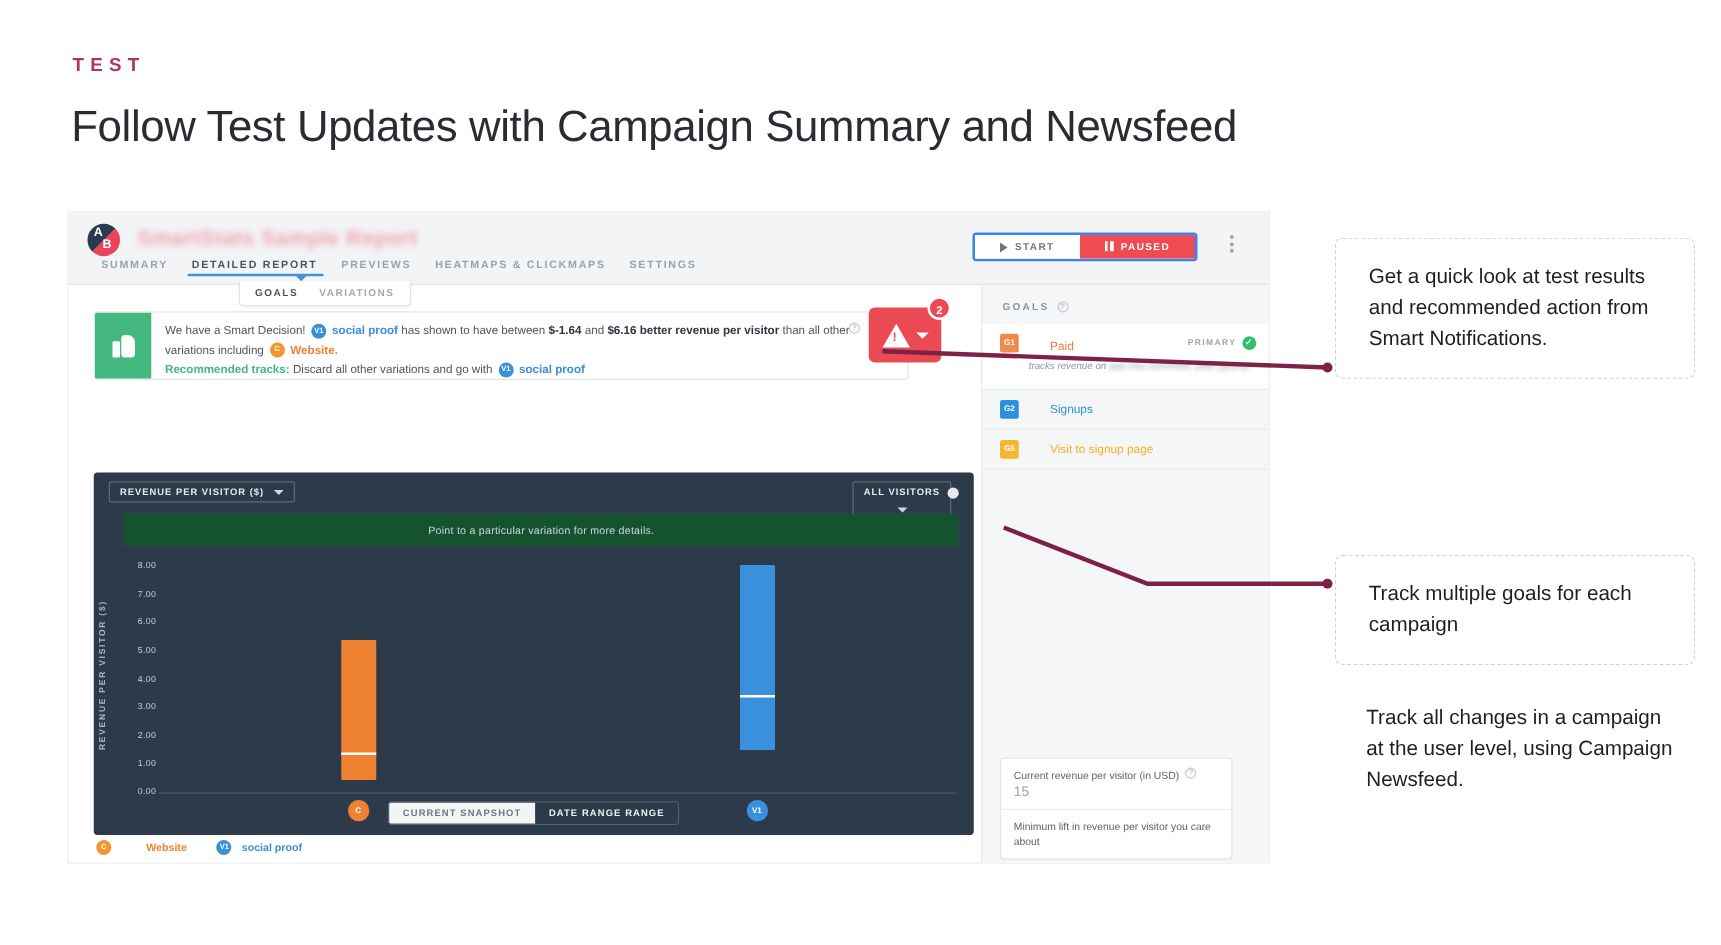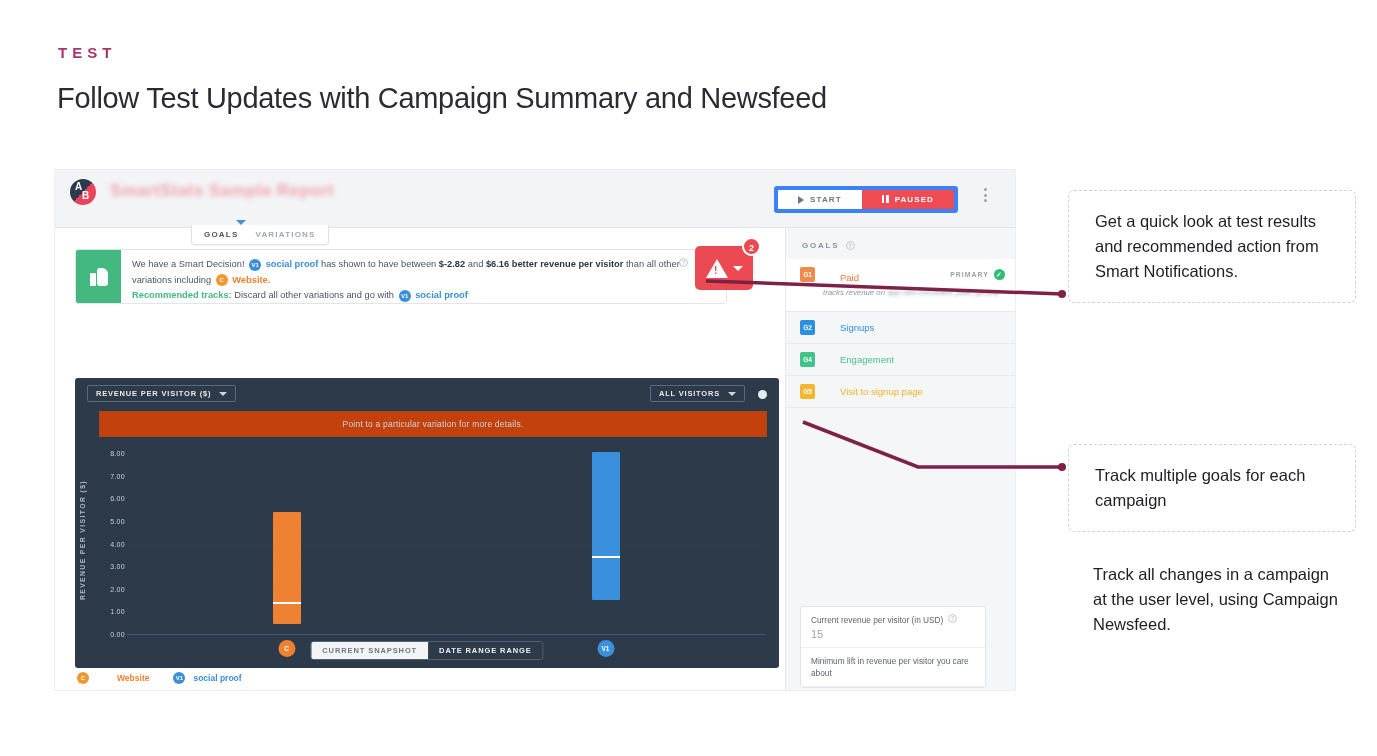--- a/index.html
+++ b/index.html
@@ -14,21 +14,21 @@
   }
 
   
   .slide-eyebrow{
     position:absolute; left:58px; top:44px;
     font-size:15px; font-weight:700; letter-spacing:5px;
     color:#a8366d;
   }
   .slide-title{
     position:absolute; left:57px; top:82px;
-    font-size:29px; font-weight:400; color:#2b2b33;
+    font-size:35px; font-weight:400; color:#2b2b33;
     letter-spacing:-0.3px; white-space:nowrap;
   }
 
   
   .app{
     position:absolute; left:55px; top:170px;
     width:960px; height:520px;
     background:#ffffff;
     overflow:hidden;
     box-shadow:0 0 0 1px #eceef0;
@@ -75,21 +75,21 @@
   .subtabs:before{
     content:""; position:absolute; left:44px; top:-5px;
     border-left:5px solid transparent; border-right:5px solid transparent;
     border-top:5px solid #4a90d9;
   }
   .subtab{ font-size:8px; font-weight:700; letter-spacing:1.2px; color:#a2a9b2;}
   .subtab.active{ color:#4b5561; }
 
   .run-controls{
     position:absolute; right:57px; top:16px;
-    display:flex; border:4px solid #3b82f6; border-radius:3px; overflow:hidden;
+    display:flex; border:2px solid #3b82f6; border-radius:3px; overflow:hidden;
     background:#fff;
   }
   .btn-start{
     padding:5px 20px; font-size:8px; font-weight:700; letter-spacing:1.1px;
     color:#6d7681; display:flex; align-items:center; gap:6px; background:#fff;
   }
   .btn-paused{
     padding:5px 20px; font-size:8px; font-weight:700; letter-spacing:1.1px;
     color:#fff; background:#ef4b53; display:flex; align-items:flex-start; gap:6px;
   }
@@ -153,25 +153,25 @@
     background:#2d3a4a; border-radius:3px;
   }
   .chart-top{ position:relative; height:30px; }
   .sel{
     position:absolute; left:12px; top:7px;
     border:1px solid #5c6a7b; border-radius:2px; padding:3px 8px;
     font-size:7.5px; font-weight:700; letter-spacing:.8px; color:#e6eaee;
     display:flex; align-items:center; gap:8px;
   }
   .sel .cv{width:0;height:0;border-left:4px solid transparent;border-right:4px solid transparent;border-top:4px solid #cfd6dd;}
-  .sel-r{ left:auto; right:34px; }
+  .sel-r{ left:auto; right:18px;flex-direction:column; }
   .info-dot{ position:absolute; right:12px; top:12px; width:9px;height:9px;border-radius:50%;background:#e8ebee;}
   .hintbar{
     position:absolute; left:24px; right:12px; top:33px; height:26px;
-    border:1px solid #41506230; background:#c2410c;
+    border:1px solid #41506230; background:#14532d;
     display:flex; align-items:center; justify-content:center;
     font-size:8.5px; color:#cdd5de; letter-spacing:.2px;
   }
 
   .plot{ position:absolute; left:0; top:66px; right:0; height:190px; }
   .ylabel{
     position:absolute; left:4px; top:36px;
     font-size:6.8px; letter-spacing:1.4px; color:#aeb8c3; font-weight:700;
     writing-mode:vertical-rl; transform:rotate(180deg);
   }
@@ -249,20 +249,27 @@
 
 <div class="app">
 
   <div class="app-topbar">
     <div class="logo">
       <span class="a">A</span>
       <span class="b">B</span>
     </div>
     <div class="report-title">SmartStats Sample Report</div>
 
+    <div class="tabs">
+      <div class="tab">SUMMARY</div>
+      <div class="tab active">DETAILED REPORT</div>
+      <div class="tab">PREVIEWS</div>
+      <div class="tab">HEATMAPS &amp; CLICKMAPS</div>
+      <div class="tab">SETTINGS</div>
+    </div>
 
     <div class="subtabs">
       <div class="subtab active">GOALS</div>
       <div class="subtab">VARIATIONS</div>
     </div>
 
     <div class="run-controls">
       <div class="btn-start">
         <span class="tri"></span>
         <span>START</span>
@@ -288,21 +295,21 @@
 
       <div class="notif">
         <div class="notif-ico">
             <span class="thumb"></span>
           </div>
         <div class="notif-txt">
           <span>We have a Smart Decision!</span>
           <span class="badge-v">V1</span>
           <span class="lnk">social proof</span>
           <span>has shown to have between</span>
-          <b>$-2.82</b>
+          <b>$-1.64</b>
           <span>and</span>
           <b>$6.16</b>
           <b>better revenue per visitor</b>
           <span>than all other variations including</span>
           <span class="badge-c">C</span>
           <span class="lnk-o">Website.</span>
           <br>
           <span class="rec">Recommended tracks:</span>
           <span>Discard all other variations and go with</span>
           <span class="badge-v">V1</span>
@@ -408,24 +415,20 @@
           <span>PRIMARY</span>
           <span class="chk">✓</span>
         </span>
       </div>
 
       <div class="goal">
         <span class="gnum" style="background:#2d8fe0">G2</span>
         <span class="gname" style="color:#2d8fe0">Signups</span>
       </div>
       <div class="goal">
-        <span class="gnum" style="background:#44c28c">G4</span>
-        <span class="gname" style="color:#44c28c">Engagement</span>
-      </div>
-      <div class="goal">
         <span class="gnum" style="background:#f5b731">G5</span>
         <span class="gname" style="color:#f2b128">Visit to signup page</span>
       </div>
 
       <div class="settings-card">
         <div class="sc-row">
           <div class="sc-lbl">
             <span>Current revenue per visitor (in USD)</span>
             <span class="iq">?</span>
           </div>

